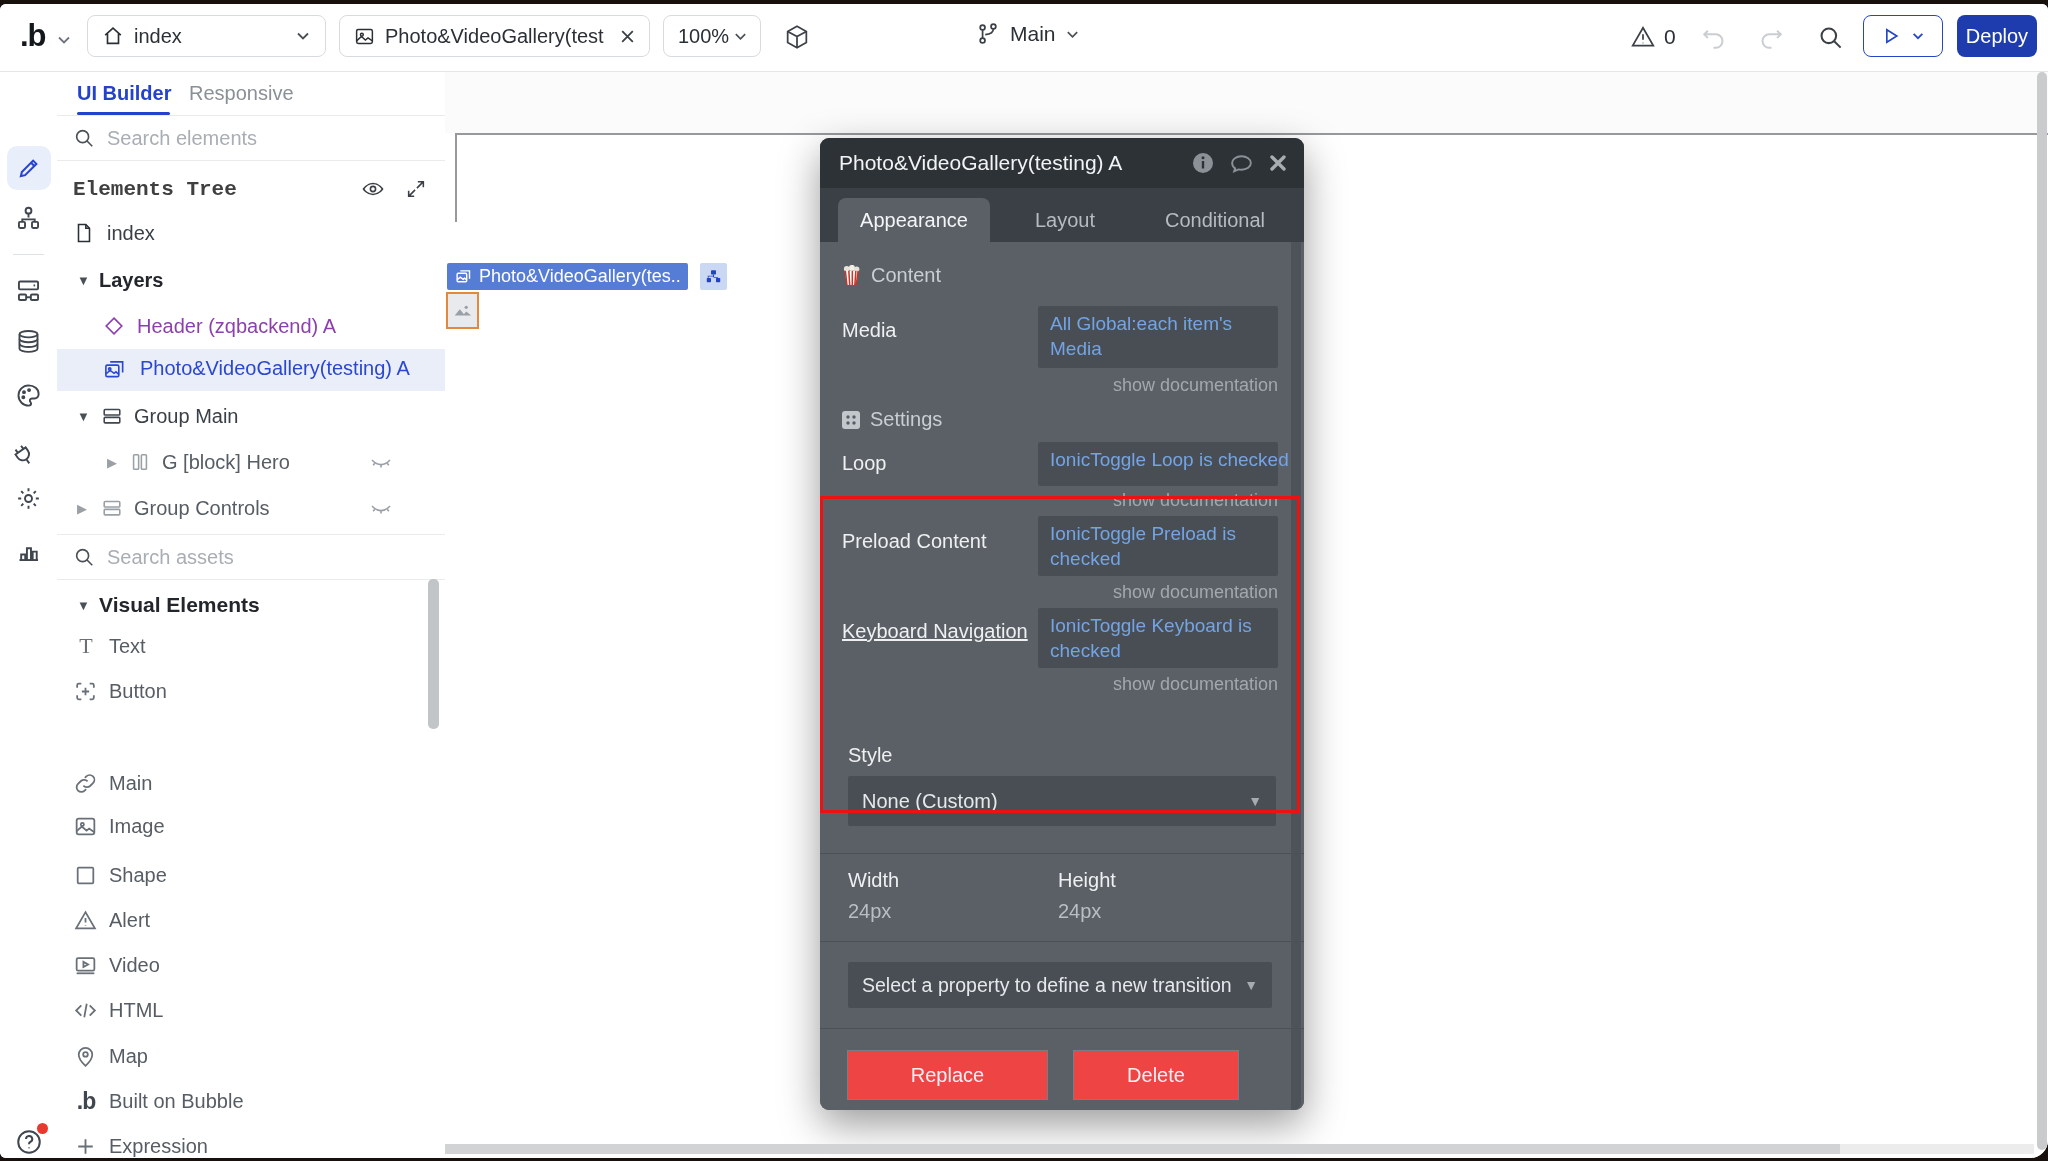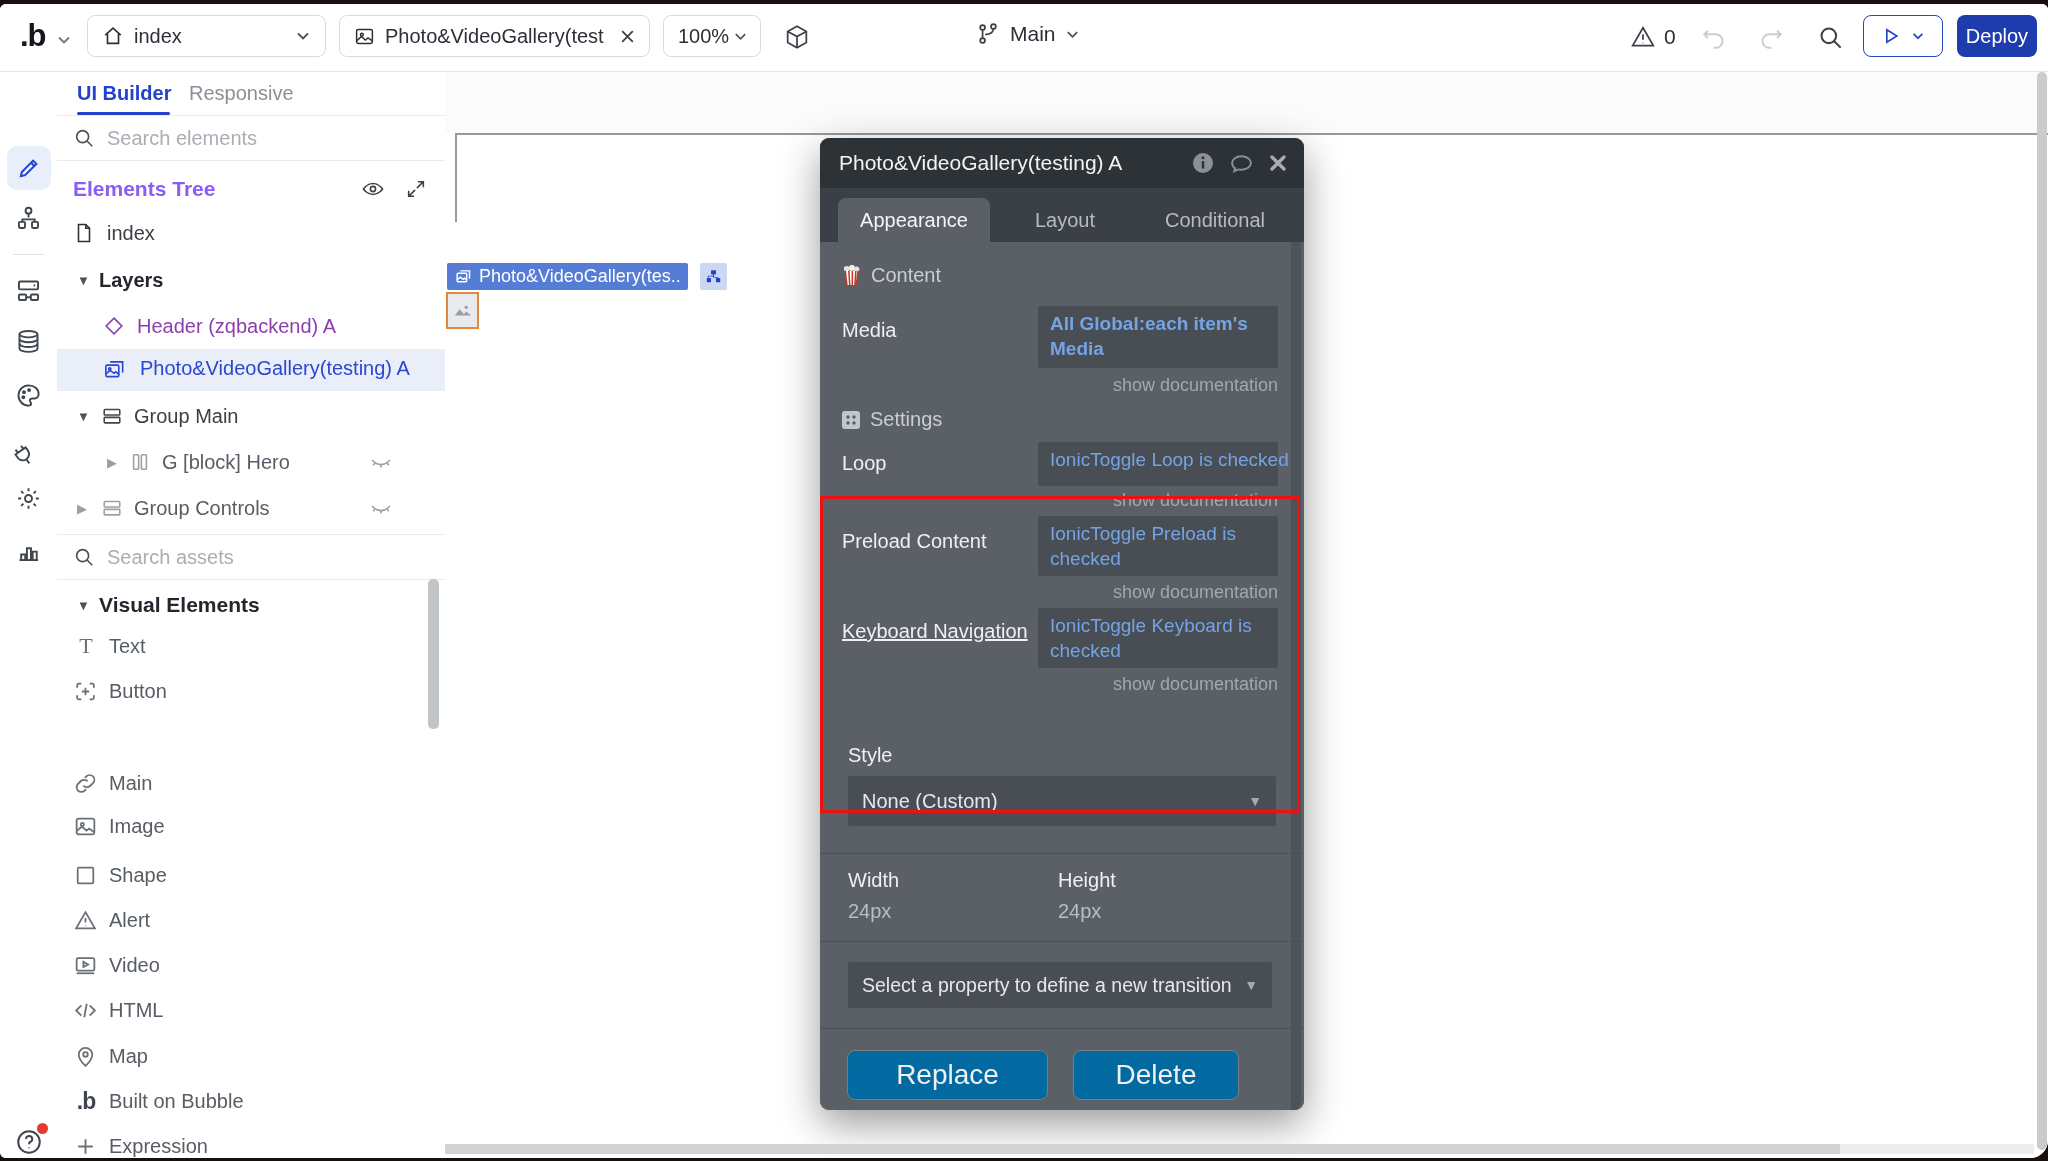--- a/index.html
+++ b/index.html
@@ -39,21 +39,21 @@
   .popup-body{position:absolute;top:104px;left:0;right:0;bottom:0;background:#5a6066;border-radius:0 0 9px 9px;}
   .ptab-active{position:absolute;left:18px;bottom:0;width:152px;height:44px;background:#5a6066;border-radius:8px 8px 0 0;display:flex;align-items:center;justify-content:center;font-size:20px;color:#f4f5f6;}
   .ptab{position:absolute;bottom:0;height:44px;display:flex;align-items:center;justify-content:center;font-size:20px;color:#b6bbc0;}
   .sec-label{font-size:20px;color:#c9ced3;display:flex;align-items:center;gap:10px;}
   .f-label{font-size:20px;color:#eef0f2;}
   .field{position:absolute;left:218px;width:240px;background:#484e54;border-radius:2px;box-sizing:border-box;padding:5px 12px;font-size:19px;line-height:25px;color:#74a4e4;}
   .doc{position:absolute;width:240px;left:218px;text-align:right;font-size:18px;color:#a2a8ad;}
   .pdrop{position:absolute;background:#484e54;border-radius:2px;display:flex;align-items:center;box-sizing:border-box;padding:0 14px;font-size:20px;color:#e6e9eb;}
   .pdrop .dcaret{margin-left:auto;color:#a6abb0;font-size:14px;}
   .pdivider{position:absolute;left:0;width:100%;height:1px;background:#4b5157;}
-  .pbtn{position:absolute;height:50px;background:#0369a1;border:1px solid #787e84;border-radius:8px;color:#eef0f2;font-size:28px;display:flex;align-items:center;justify-content:center;box-sizing:border-box;}
+  .pbtn{position:absolute;height:50px;background:#ef4444;border:1px solid #787e84;border-radius:0;color:#eef0f2;font-size:20px;display:flex;align-items:center;justify-content:center;box-sizing:border-box;}
   .red-box{position:absolute;left:0px;top:254px;width:480px;height:317px;border:3px solid #ee1111;box-sizing:border-box;z-index:5;}
   .pop-scroll{position:absolute;right:3px;top:0;width:10px;bottom:0;background:#4d5359;border-radius:0 0 8px 0;}
   
   .vscroll{position:absolute;right:1px;top:68px;width:10px;bottom:8px;background:#c9cbcd;border-radius:5px;}
   .hscroll-track{position:absolute;left:445px;right:14px;bottom:4px;height:10px;background:#ececec;}
   .hscroll-thumb{position:absolute;left:0;top:0;height:10px;width:1395px;background:#d2d3d5;}
 </style>
 </head>
 <body>
 
@@ -278,21 +278,21 @@
       <span style="margin-left:16px;">
         <svg width="22" height="22" viewBox="0 0 24 24" fill="none" stroke="#4a5056" stroke-width="1.8">
               <circle cx="10.5" cy="10.5" r="6.5"></circle>
               <path d="M15.3 15.3L21 21"></path>
             </svg>
       </span>
       <input class="search-input" style="margin-left: 10px;" placeholder="Search elements">
     </div>
 
     <div class="p-row" style="top:96px;">
-      <span style="margin-left:16px;font-size:21px;font-weight:bold;color:#8b5cf6;">Elements Tree</span>
+      <span style="margin-left:16px;font-size:21px;font-weight:bold;color:#404040;font-family:Liberation Mono, monospace;">Elements Tree</span>
       <span style="margin-left:auto;">
         <svg width="24" height="24" viewBox="0 0 24 24" fill="none" stroke="#3c4147" stroke-width="1.6">
               <path d="M2.5 12S6 6.5 12 6.5 21.5 12 21.5 12 18 17.5 12 17.5 2.5 12 2.5 12z"></path>
               <circle cx="12" cy="12" r="2.6"></circle>
             </svg>
       </span>
       <span style="margin-left:20px;margin-right:18px;">
         <svg width="22" height="22" viewBox="0 0 24 24" fill="none" stroke="#3c4147" stroke-width="1.7">
               <path d="M14 4h6v6M20 4l-7 7M10 20H4v-6M4 20l7-7"></path>
             </svg>
@@ -564,21 +564,21 @@
                 <circle cx="5" cy="4" r="3" fill="#e9e4da"></circle>
                 <circle cx="10.5" cy="3" r="3.2" fill="#f3efe6"></circle>
                 <circle cx="15.5" cy="4.4" r="2.8" fill="#e9e4da"></circle>
                 <path d="M3 6h14l-2 15H5z" fill="#fff"></path>
                 <path d="M3.5 6l1.7 15M7.2 6l.9 15M10.9 6l-.1 15M14.6 6l-1.1 15M17 6l-2 15" stroke="#c0392b" stroke-width="1.6" fill="none"></path>
               </svg>
         </span>
         <span>Content</span>
       </div>
       <div class="abs f-label" style="left:22px;top:77px;">Media</div>
-      <div class="field" style="top:64px;height:62px;font-weight:bold;"><span>All Global:each item's Media</span></div>
+      <div class="field" style="top:64px;height:62px;"><span>All Global:each item's Media</span></div>
       <div class="doc" style="top:133px;">show documentation</div>
 
       <div class="red-box"></div>
 
       <div class="abs sec-label" style="left:22px;top:166px;">
         <span>
           <svg width="18" height="18" viewBox="0 0 18 18">
                 <rect x="0" y="0" width="18" height="18" rx="3" fill="#c2c7cb"></rect>
                 <circle cx="6" cy="6" r="1.7" fill="#575d63"></circle>
                 <circle cx="12" cy="6" r="1.7" fill="#575d63"></circle>

